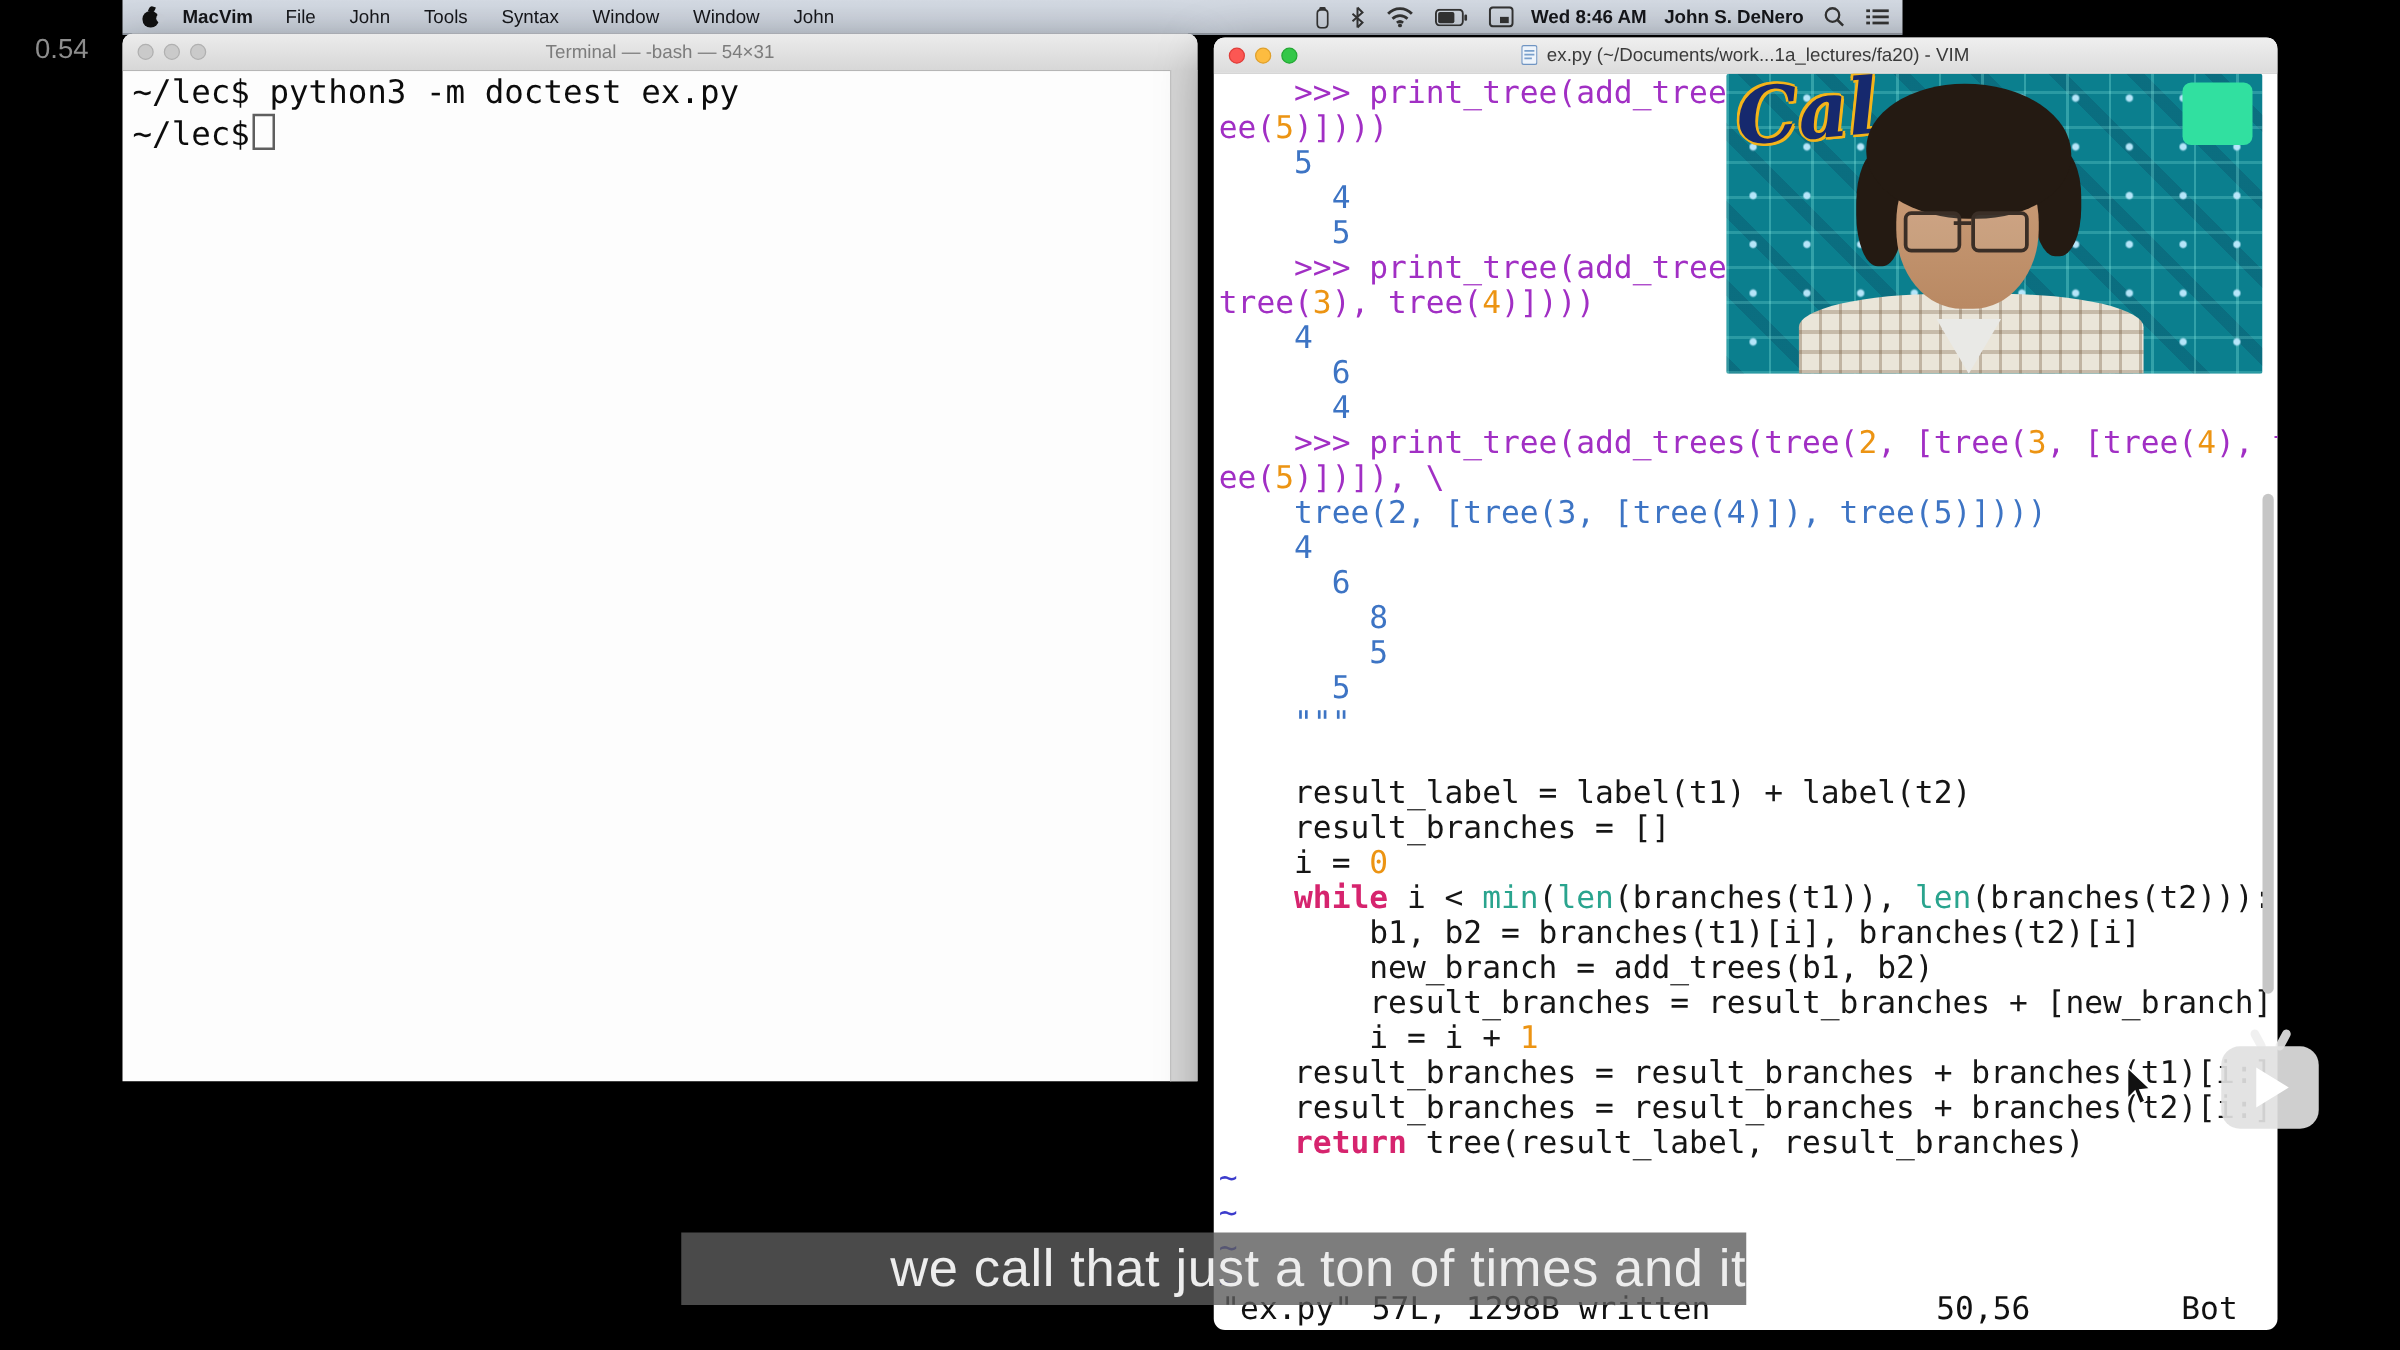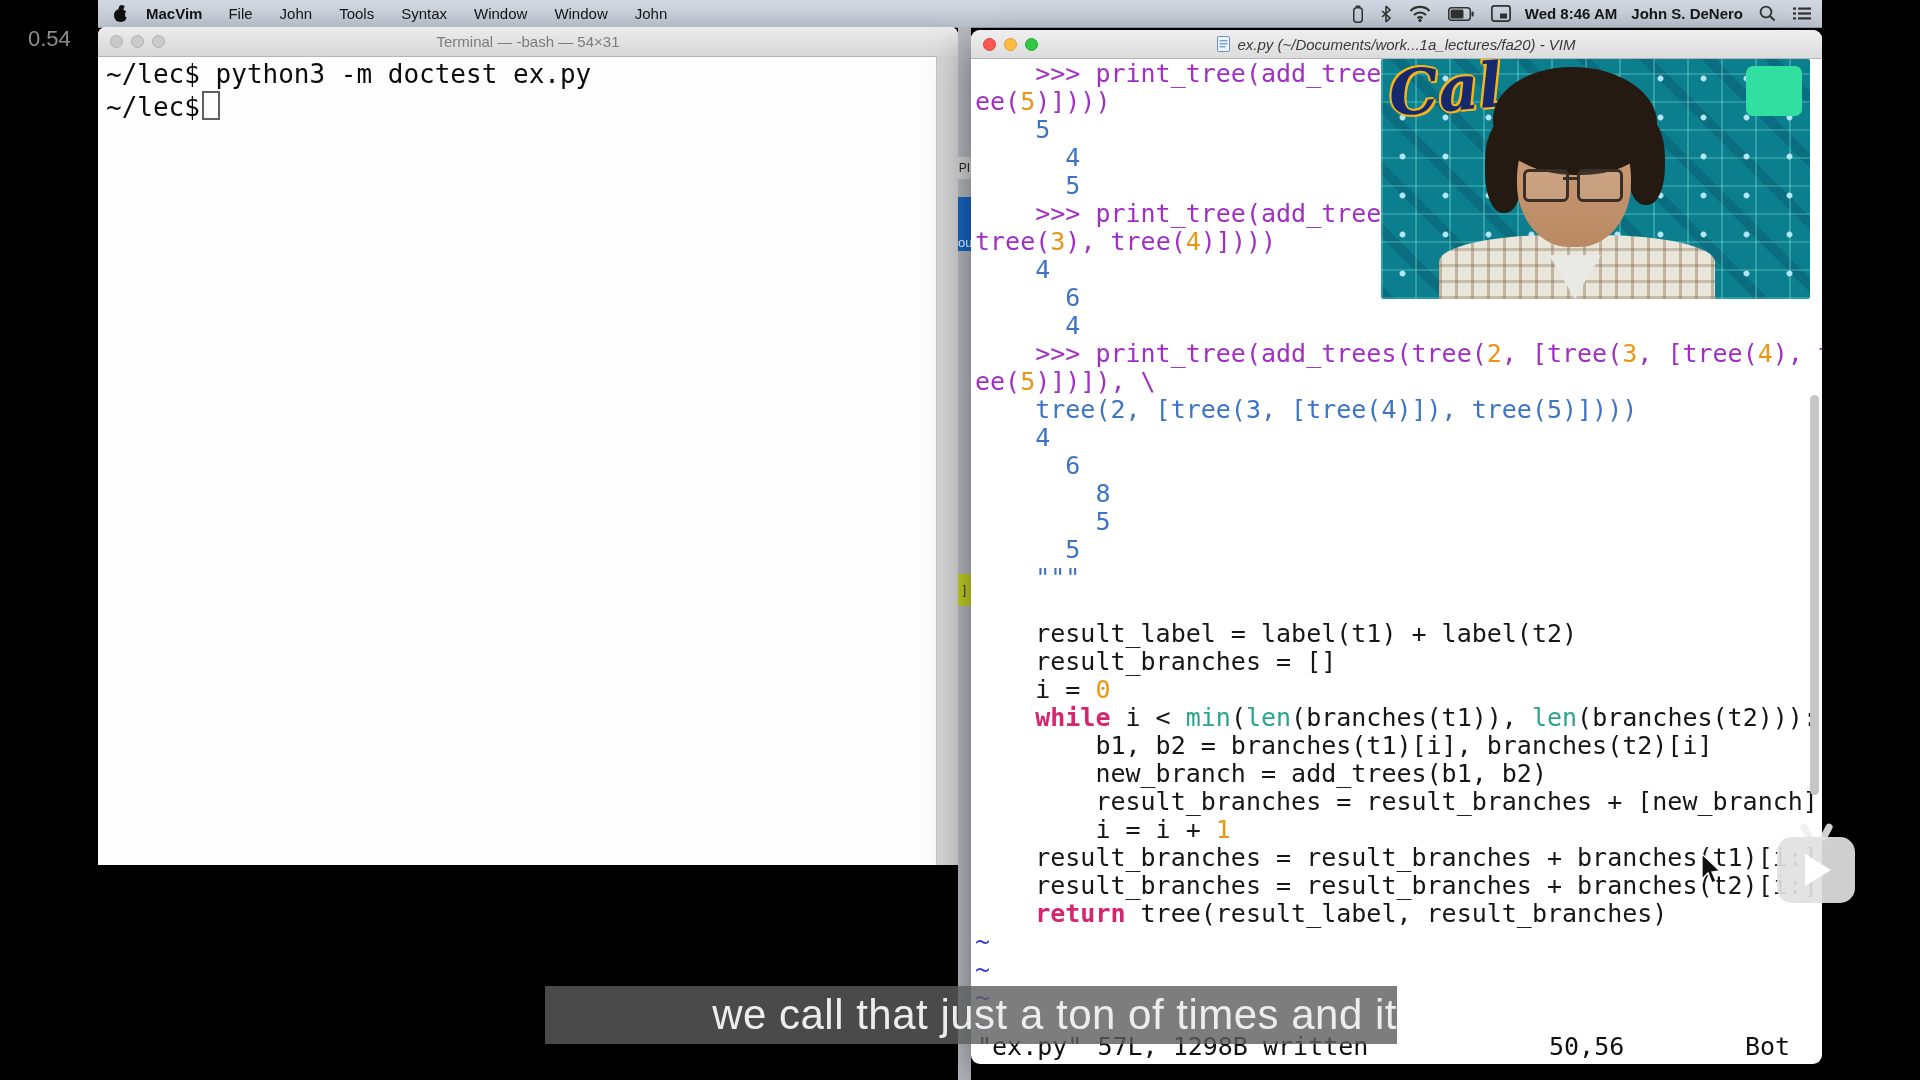--- a/index.html
+++ b/index.html
@@ -3,21 +3,21 @@
 <meta charset="utf-8">
 <style>
   html,body{margin:0;padding:0;background:#000;width:1920px;height:1080px;overflow:hidden;
             font-family:"Liberation Sans",sans-serif;}
   #stage{position:absolute;left:0;top:0;width:1920px;height:1080px;background:#000;}
 
   
   #speed{position:absolute;left:28px;top:26px;color:#8d8d8d;font-size:22px;}
 
   
-  #menubar{position:absolute;left:98px;top:0;width:1724px;height:27px;
+  #menubar{position:absolute;left:98px;top:0;width:1424px;height:27px;
            background:linear-gradient(#d3d9e2,#c3cad4);border-bottom:1px solid #98a0aa;
            display:flex;align-items:center;font-size:15px;color:#15161a;}
   .apple{width:30px;display:flex;justify-content:center;margin-left:8px;position:relative;height:16px;}
   .apple .body{position:absolute;left:8px;top:3px;width:13px;height:13px;background:#111;border-radius:45% 45% 48% 48%;}
   .apple .bite{position:absolute;left:19px;top:5px;width:7px;height:7px;background:#cbd1da;border-radius:50%;}
   .apple .leaf{position:absolute;left:13px;top:-1px;width:5px;height:5px;background:#111;border-radius:60% 0 60% 0;transform:rotate(20deg);}
   .appname{font-weight:bold;margin:0 10px 0 10px;}
   #menus{display:flex;gap:27px;margin-left:16px;}
   .mspacer{flex:1;}
   .mb-icons{display:flex;align-items:center;gap:17px;margin-right:14px;}
@@ -51,21 +51,21 @@
   #sliver{position:absolute;left:958px;top:27px;width:13px;height:1053px;background:#b9bdc3;overflow:hidden;}
   .chip{position:absolute;left:0;width:13px;font-size:12px;color:#2a2a2a;text-align:center;overflow:hidden;}
   #chip-pi{top:130px;height:22px;background:#d9d9d9;line-height:22px;}
   #chip-blue{top:170px;height:54px;background:#1668c8;color:#fff;line-height:92px;font-size:13px;}
   #chip-yellow{top:547px;height:32px;background:#c7d426;line-height:32px;color:#333;}
 
   
   #vim{position:absolute;left:971px;top:30px;width:851px;height:1034px;background:#ffffff;
        border-radius:9px;box-shadow:0 14px 40px rgba(0,0,0,0.5);}
   #vim .titlebar{border-radius:9px 9px 0 0;height:28px;background:linear-gradient(#efefef,#dcdcdc);}
-  #vimtitlewrap{position:absolute;left:0;right:0;top:0;height:28px;display:flex;align-items:center;justify-content:center;gap:7px;font-style:italic;}
+  #vimtitlewrap{position:absolute;left:0;right:0;top:0;height:28px;display:flex;align-items:center;justify-content:center;gap:7px;}
   #vimtitle{color:#3a3a3a;font-size:15px;}
   #vimtext{position:absolute;left:4px;top:30px;right:0;bottom:32px;overflow:hidden;
            font-family:"DejaVu Sans Mono",monospace;font-size:25px;white-space:pre;}
   .vrow{height:28px;line-height:28px;}
   .c-p{color:#a12fc4;}  
   .c-o{color:#ec9413;}  
   .c-b{color:#3d74c4;}  
   .c-k{color:#161616;}  
   .c-r{color:#d6246e;font-weight:bold;}  
   .c-t{color:#2aa48e;}  
@@ -193,25 +193,20 @@
         <span class="light inactive"></span>
         <span class="light inactive"></span>
         <span class="light inactive"></span>
       </div>
       <div class="wtitle">Terminal — -bash — 54×31</div>
     </div>
     <div id="termbody"><span>~/lec$ python3 -m doctest ex.py</span><br><span>~/lec$</span><span id="termcursor"></span></div>
     <div id="termscroll"></div>
   </div>
 
-  <div id="sliver">
-    <div id="chip-pi" class="chip">PI</div>
-    <div id="chip-blue" class="chip">ou</div>
-    <div id="chip-yellow" class="chip">]</div>
-  </div>
 
   <div id="vim">
     <div class="titlebar">
       <div class="lights">
         <span class="light l-red"></span>
         <span class="light l-yel"></span>
         <span class="light l-grn"></span>
       </div>
       <div id="vimtitlewrap">
         <svg width="13" height="16" viewBox="0 0 13 16">

